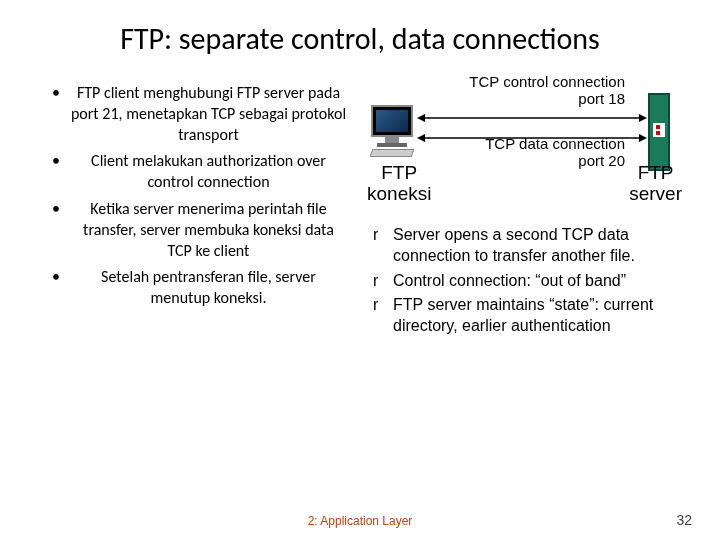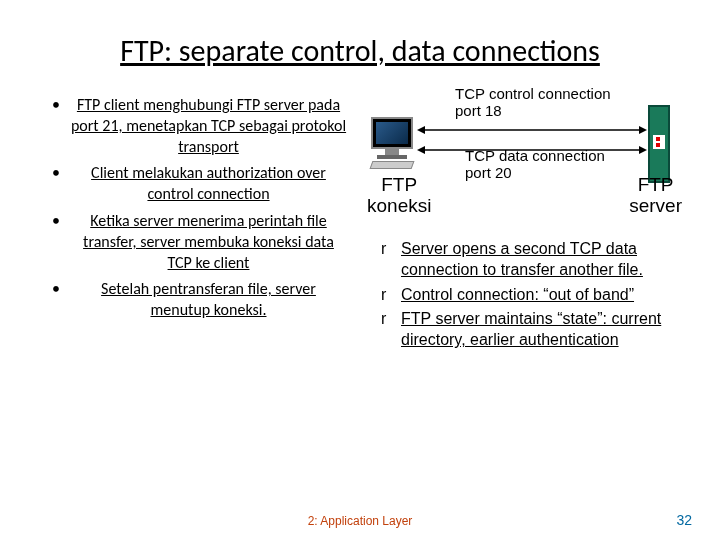--- a/index.html
+++ b/index.html
@@ -7,25 +7,24 @@
     margin: 0;
     width: 720px;
     height: 540px;
     background: #fff;
     font-family: Calibri, Arial, sans-serif;
     color: #000;
     position: relative;
     overflow: hidden;
   }
   .slide {
-    padding: 32px 40px 30px 40px;
+    padding: 20px 40px 30px 40px;
     width: 100%;
     height: 100%;
     position: relative;
-    text-decoration: underline;
   }
   .title {
     font-size: 30px;
     text-align: center;
     margin-bottom: 18px;
     font-weight: 400;
   }
   .cols {
     display: flex;
     gap: 10px;
@@ -54,21 +53,21 @@
   ul.bullets > li::before {
     content: "•";
     position: absolute;
     left: 4px;
     top: 0;
     font-size: 16px;
   }
   ul.rlist {
     list-style: none;
     padding: 0;
-    margin: 12px;
+    margin: 4px;
   }
   ul.rlist > li {
     position: relative;
     padding-left: 24px;
     margin-bottom: 4px;
     line-height: 1.3;
     font-family: Arial, sans-serif;
   }
   ul.rlist > li::before {
     content: "r";
@@ -127,21 +126,21 @@
     left: 3px; right: 3px;
     height: 14px;
     background: #fff;
     top: 28px;
   }
   .server .led1 { position:absolute; top:30px; left:6px; width:4px; height:4px; background:#d00; }
   .server .led2 { position:absolute; top:36px; left:6px; width:4px; height:4px; background:#d00; }
   .conn-label {
     position: absolute;
     font-size: 15px;
-    text-align: left;
+    text-align: right;
     line-height: 1.15;
   }
   .ctrl-label { top: -2px; left: 90px; width: 170px; }
   .data-label { top: 60px; left: 100px; width: 160px; }
   .client-label {
     position: absolute;
     top: 88px;
     left: 2px;
     font-size: 19px;
     text-align: center;
@@ -162,21 +161,21 @@
     transform: translateX(-50%);
     font-size: 12px;
     color: #c2410c;
     font-family: Arial, sans-serif;
   }
   .footer-right {
     position: absolute;
     bottom: 12px;
     right: 28px;
     font-size: 14px;
-    color: #0369a1;
+    color: #404040;
     font-family: Arial, sans-serif;
   }
   svg.arrow {
     position: absolute;
   }
 </style>
 </head>
 <body>
 
 <div class="slide">

